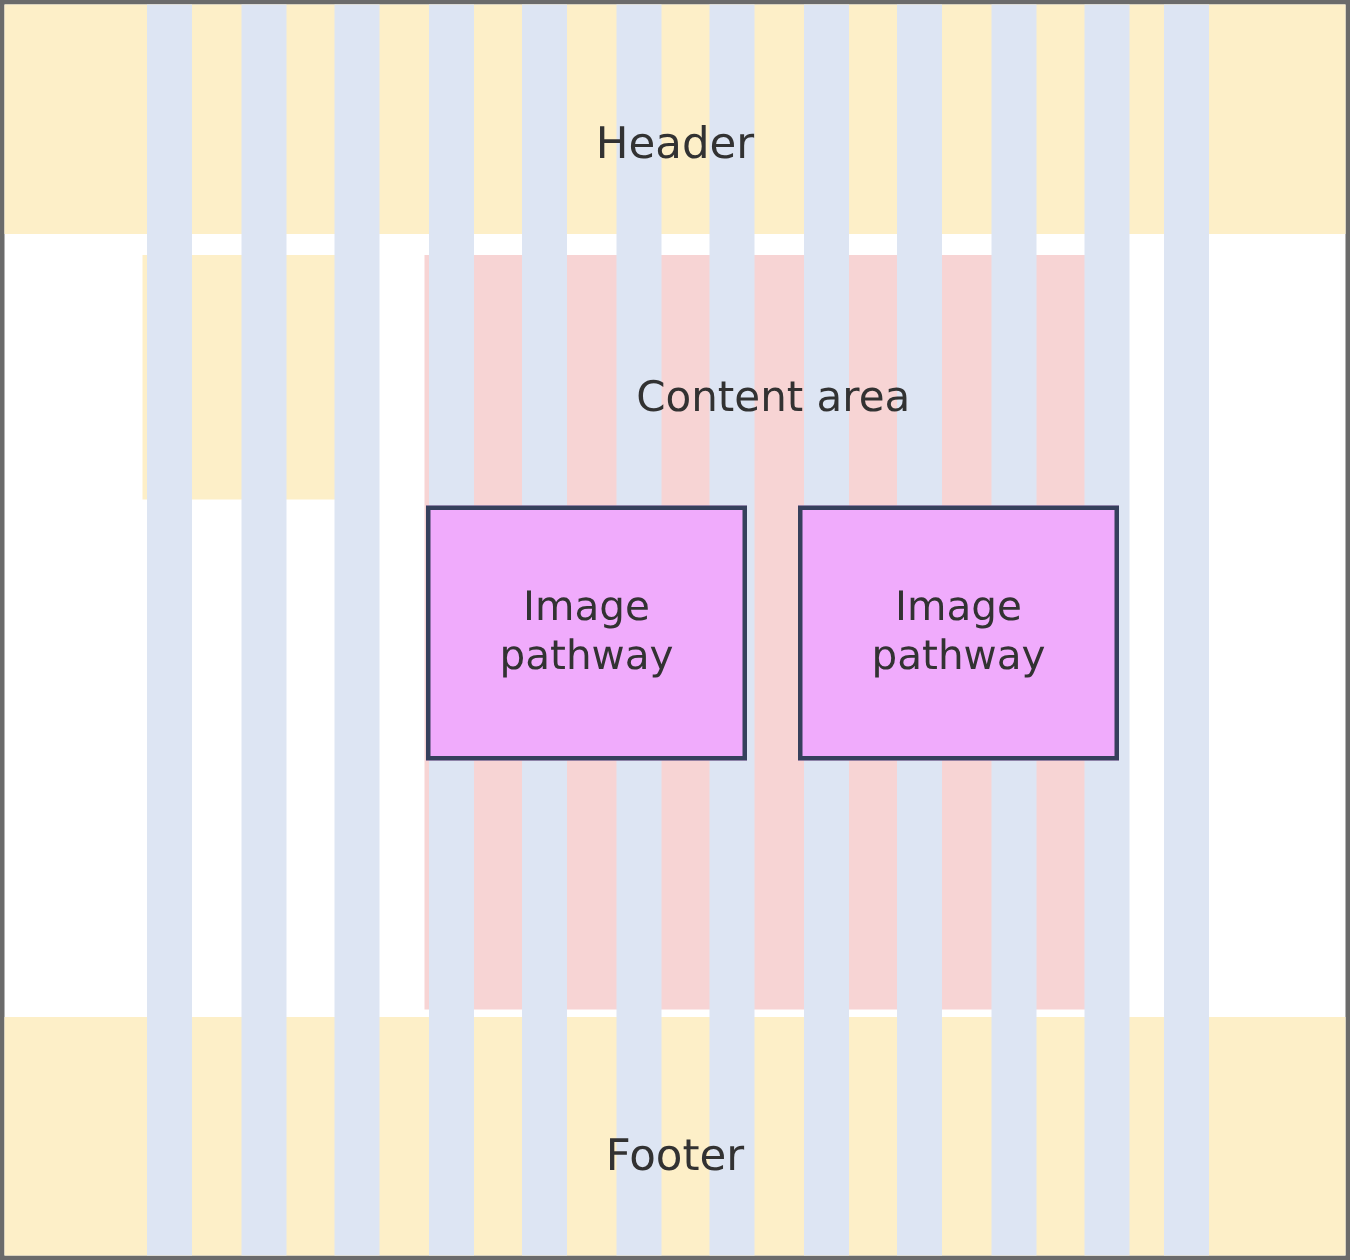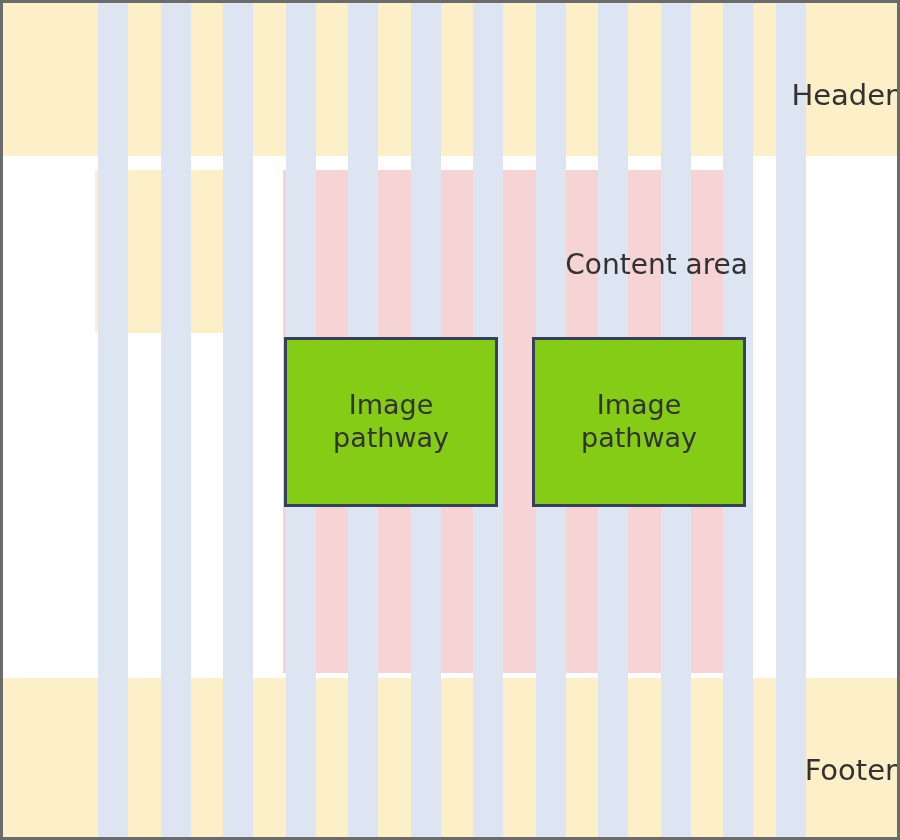--- a/index.html
+++ b/index.html
@@ -60,21 +60,21 @@
     height:846px;
     width:30px;
     background:#dde5f3;
     mix-blend-mode:multiply;
   }
 
   
   .pathway-box{
     position:absolute;
     box-sizing:border-box;
-    background:#84cc16;
+    background:#f0abfc;
     border:3px solid #36405c;
     display:flex;
     align-items:center;
     justify-content:center;
     text-align:center;
   }
   .pathway-box .pathway-text{
     font-size:27px;
     line-height:1.22;
     color:#323232;
@@ -90,21 +90,21 @@
     left:529px;
     top:334px;
     width:214px;
     height:170px;
   }
 
   
   .region-label{
     position:absolute;
     color:#323232;
-    text-align:right;
+    text-align:center;
     white-space:pre-line;
     line-height:1.25;
   }
   #label-header{
     left:0; right:0;
     top:74px;
     font-size:29px;
   }
   #label-footer{
     left:0; right:0;

